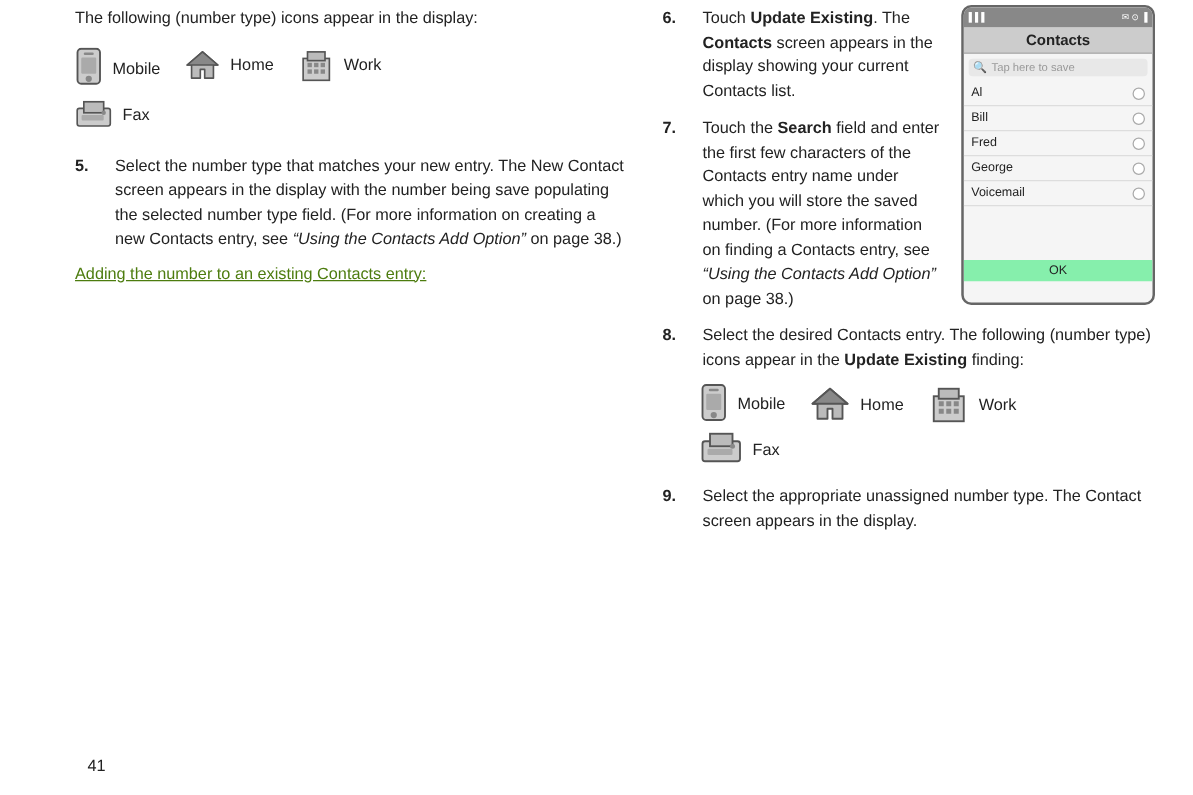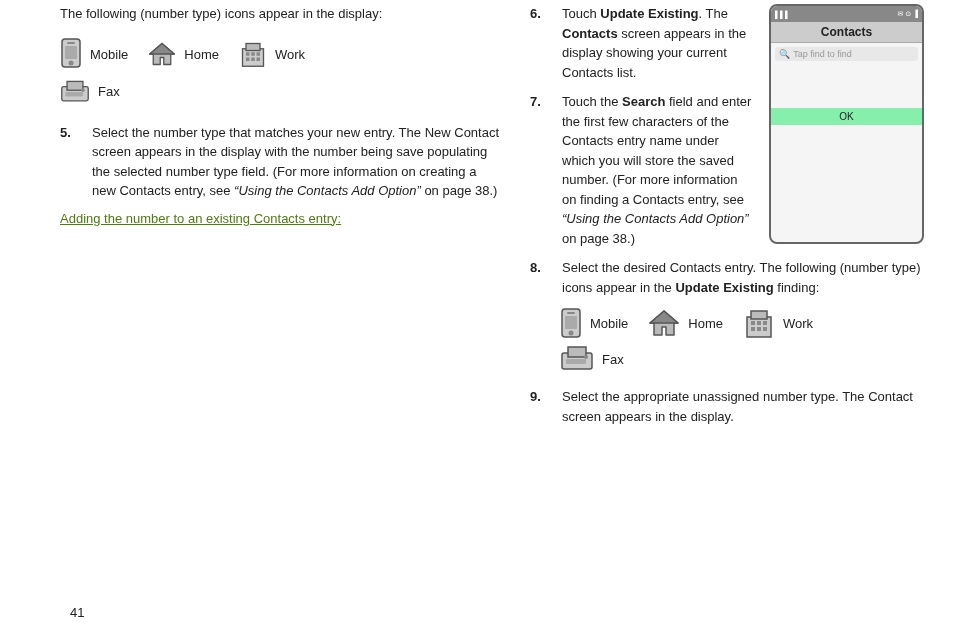--- a/index.html
+++ b/index.html
@@ -24,21 +24,21 @@
     .right-col {
       flex: 1;
       padding-left: 10px;
     }
     .intro-text {
       margin-bottom: 14px;
       line-height: 1.5;
     }
     .icon-row {
       display: flex;
-      align-items: center;
+      align-items: flex-start;
       gap: 20px;
       margin-bottom: 8px;
       flex-wrap: wrap;
     }
     .icon-item {
       display: flex;
       align-items: center;
       gap: 8px;
     }
     .icon-label {
@@ -257,21 +257,43 @@
     <div class="right-col-content clearfix">
 
       <div class="phone-screen">
         <div class="phone-status-bar">
           <span class="signal">▌▌▌</span>
           <span class="signal">✉ ⊙ ▐</span>
         </div>
         <div class="phone-title-bar">Contacts</div>
         <div class="phone-search">
           <span class="phone-search-icon">🔍</span>
-          <span style="font-size:9px;color:#999;">Tap find to find</span>
+          <span style="font-size:9px;color:#999;">Tap here to save</span>
+        </div>
+        <div class="phone-list">
+          <div class="phone-list-item">
+            <span>Al</span>
+            <div class="radio-circle"></div>
+          </div>
+          <div class="phone-list-item">
+            <span>Bill</span>
+            <div class="radio-circle"></div>
+          </div>
+          <div class="phone-list-item">
+            <span>Fred</span>
+            <div class="radio-circle"></div>
+          </div>
+          <div class="phone-list-item">
+            <span>George</span>
+            <div class="radio-circle"></div>
+          </div>
+          <div class="phone-list-item">
+            <span>Voicemail</span>
+            <div class="radio-circle"></div>
+          </div>
         </div>
         <div style="position:relative; height:60px;">
           <div style="position:absolute;bottom:0;width:100%;background:#86efac;text-align:center;font-size:10px;padding:3px 0;">
             <span>OK</span>
           </div>
         </div>
       </div>
 
       <div class="step-row">
         <span class="step-num">6.</span>

